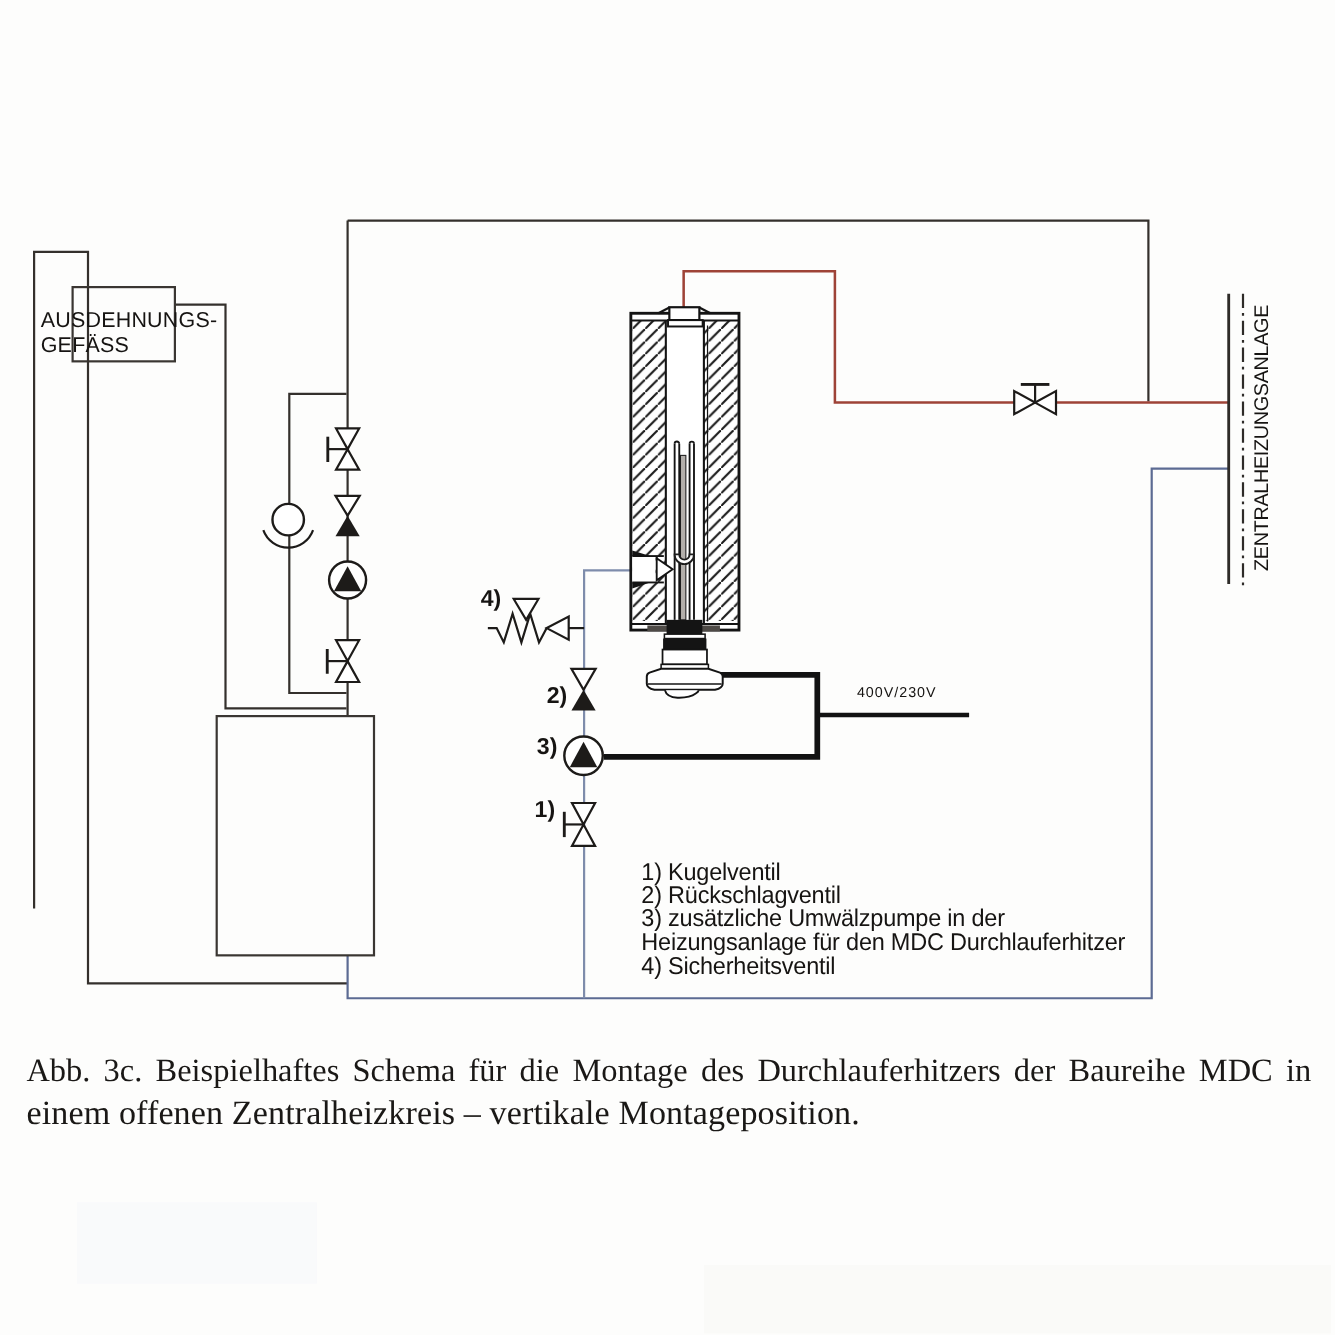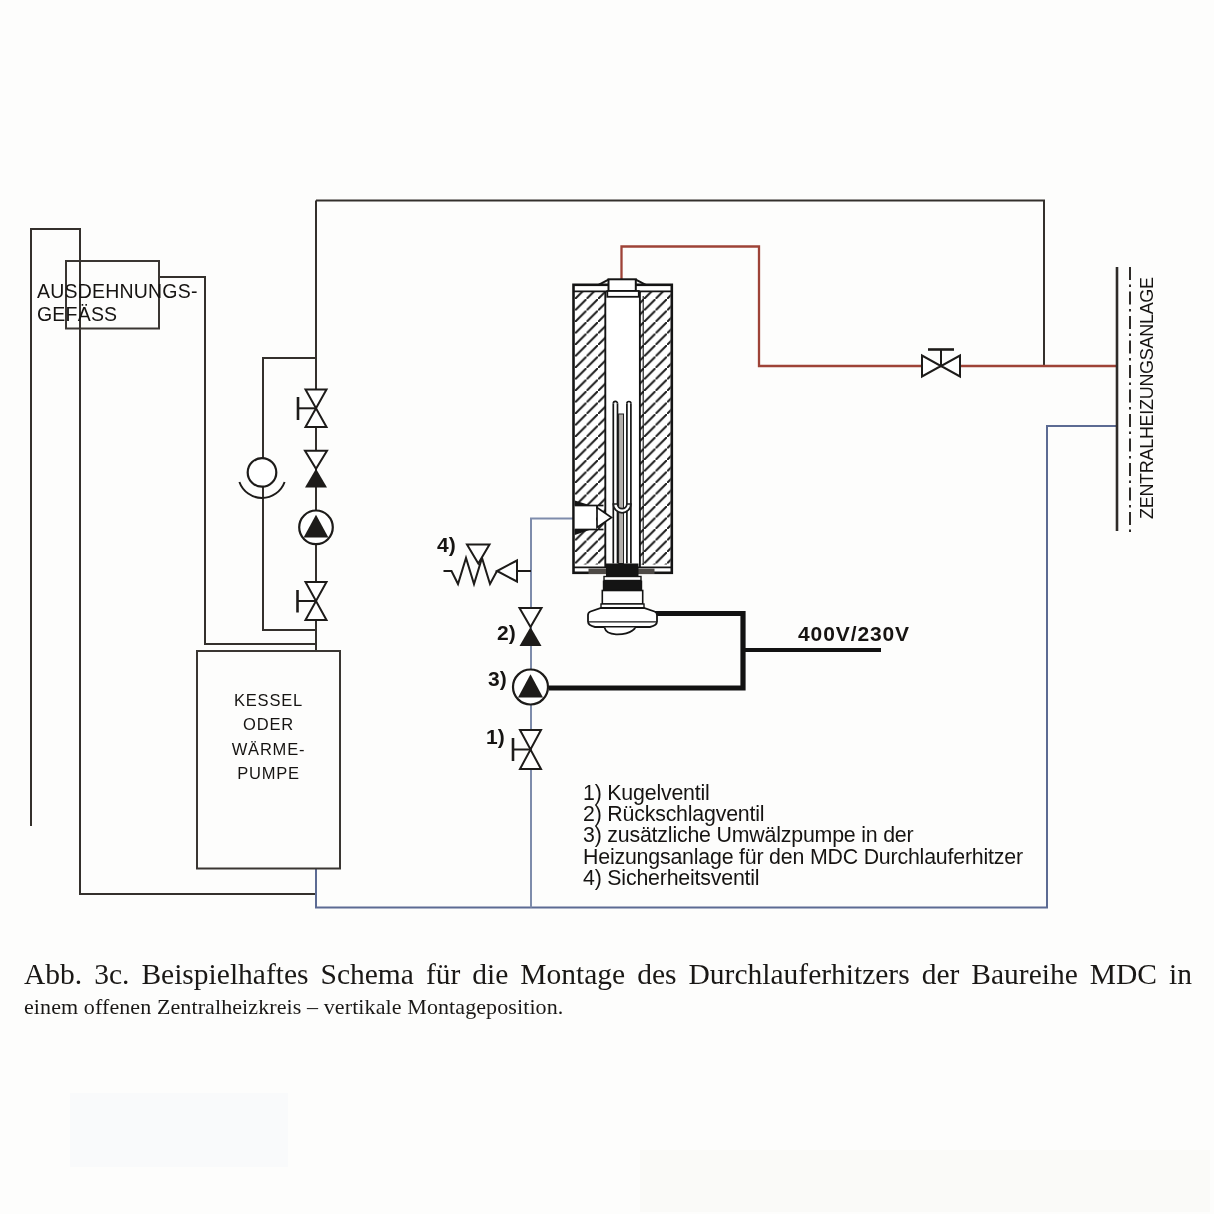--- a/index.html
+++ b/index.html
@@ -22,29 +22,29 @@
   .sym-f { fill: var(--ink, #1d1b19); stroke:none; }
   .htr   { stroke:#141414; }
   .box   { fill:#fdfdfc; stroke:#3a3632; stroke-width:2; }
   .lbl { position:absolute; white-space:nowrap; color: var(--text, #161412); }
   .lbl-geo { font-family:"Liberation Sans", sans-serif; }
   .exp-label { left:37px; top:280px; width:151px; text-align:left;
                font-size:19.5px; line-height:22.8px; letter-spacing:0.2px; }
   .boiler-label { left:197px; top:688px; width:143px; text-align:center;
                font-size:16.5px; line-height:24.3px; letter-spacing:0.8px; }
   .callout { font-weight:bold; font-size:21px; }
-  .power-label { left:779px; top:622px; font-weight:bold; font-size:21px; letter-spacing:0.9px;margin-left:19px; }
+  .power-label { left:779px; top:622px; font-weight:normal; font-size:13px; letter-spacing:0.9px; }
   .legend { left:583px; top:782px; font-size:22px; line-height:21.2px;
             transform:scaleX(0.97); transform-origin:0 0; letter-spacing:-0.2px; }
   .wall-label { left:1137px; top:519px; transform-origin:0 0; transform:rotate(-90deg);
             font-size:18px; letter-spacing:-0.3px; }
   .caption { font-family:Liberation Serif, serif; color:#1a1816; }
   .caption-1 { left:24px; top:958px; width:1168px; white-space:normal;
                font-size:29.5px; text-align:justify; text-align-last:justify; }
-  .caption-2 { left:24px; top:994px; font-size:22px; letter-spacing:0.1px; }
+  .caption-2 { left:24px; top:994px; font-size:31px; letter-spacing:0.1px; }
 </style>
 </head>
 <body>
 
 <div class="stage">
 
   <svg class="schematic" width="1214" height="1214" viewBox="0 0 1214 1214">
     <defs>
       <pattern id="hatch" patternUnits="userSpaceOnUse" width="11.5" height="11.5">
         <path d="M-3 14.5 L14.5 -3" stroke="#1c1c1c" stroke-width="2" fill="none"></path>
@@ -193,26 +193,20 @@
         <path d="M604.5 627.5 Q606 633.8 616 634.3 Q627 634.6 632.5 630.5 Q635 628.8 635.2 627.5" fill="#ffffff" stroke="#141414" stroke-width="1.7"></path>
       </g>
     </g>
   </svg>
 
   <div class="lbl lbl-geo exp-label">
     <div>AUSDEHNUNGS-</div>
     <div>GEFÄSS</div>
   </div>
 
-  <div class="lbl lbl-geo boiler-label">
-    <div>KESSEL</div>
-    <div>ODER</div>
-    <div>WÄRME-</div>
-    <div>PUMPE</div>
-  </div>
 
   <div class="lbl lbl-geo callout" style="left:437px; top:533px;">4)</div>
   <div class="lbl lbl-geo callout" style="left:497px; top:621px;">2)</div>
   <div class="lbl lbl-geo callout" style="left:488px; top:667px;">3)</div>
   <div class="lbl lbl-geo callout" style="left:486px; top:725px;">1)</div>
 
   <div class="lbl lbl-geo power-label">400V/230V</div>
 
   <div class="lbl lbl-geo legend">
     <div>1) Kugelventil</div>

